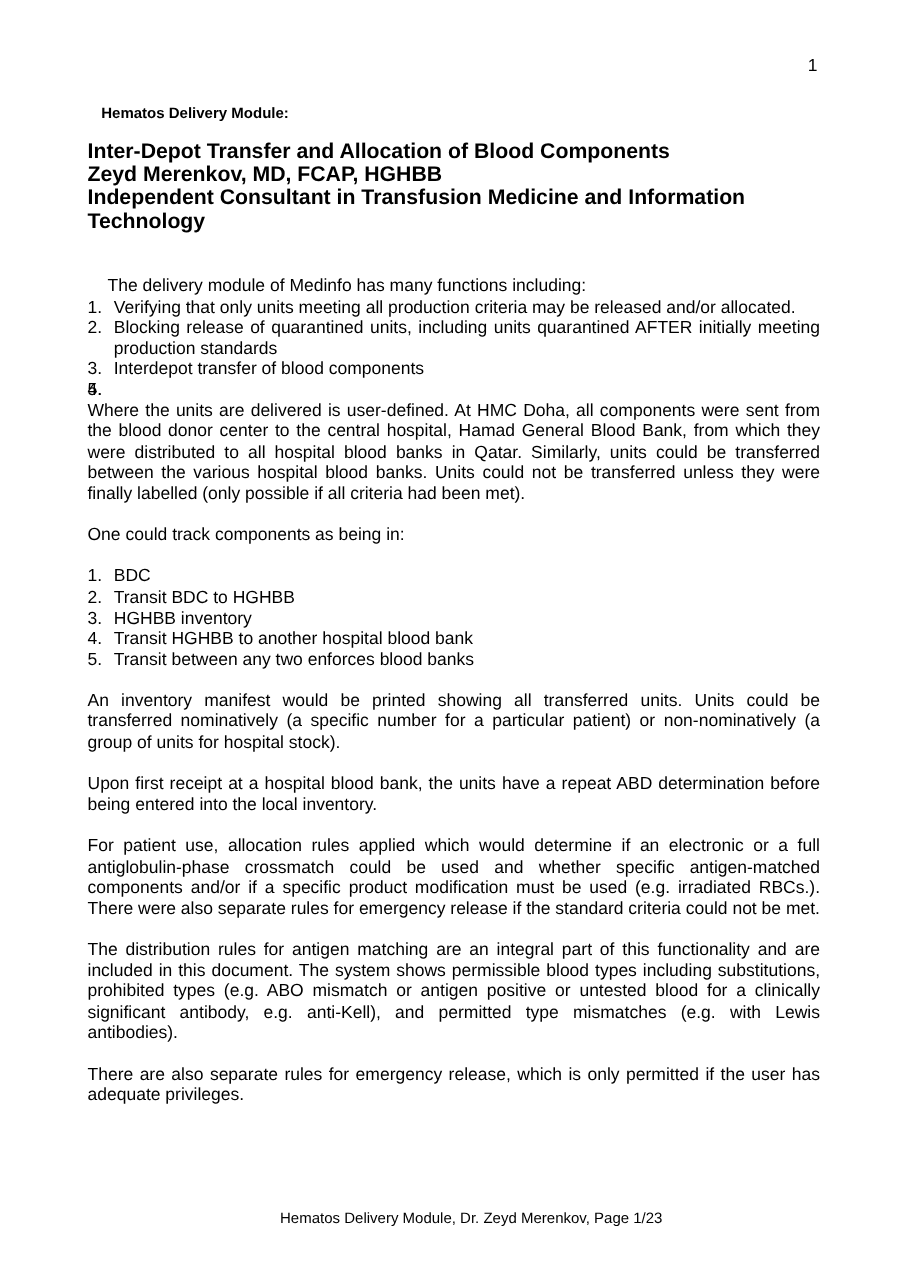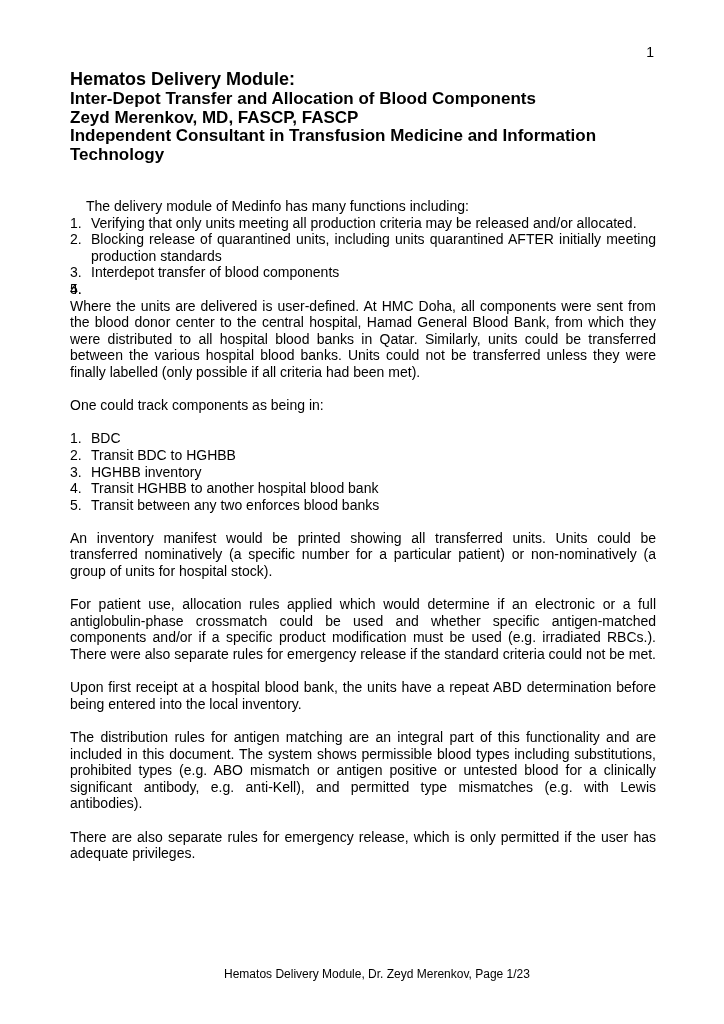--- a/index.html
+++ b/index.html
@@ -21,23 +21,23 @@
       right: 70px;
       font-size: 14px;
     }
     .content {
       position: absolute;
       left: 70px;
       top: 68px;
       width: 586px;
     }
     .title {
-      font-size: 18px;
+      font-size: 12px;
       font-weight: bold;
-      margin: 0;
+      margin: 11px;
       line-height: 22px;
     }
     .subtitle {
       font-size: 17px;
       font-weight: bold;
       margin: 0;
       line-height: 18.5px;
     }
     .body-text {
       font-size: 14px;
@@ -82,21 +82,21 @@
     }
   </style>
 </head>
 <body>
 
 <div class="page-number">1</div>
 
 <div class="content">
   <h1 class="title">Hematos Delivery Module:</h1>
   <h2 class="subtitle">Inter-Depot Transfer and Allocation of Blood Components</h2>
-  <div class="subtitle">Zeyd Merenkov, MD, FASCP, FASCP</div>
+  <div class="subtitle">Zeyd Merenkov, MD, FCAP, HGHBB</div>
   <div class="subtitle">Independent Consultant in Transfusion Medicine and Information Technology</div>
 
   <p class="body-text first-para" style="margin-bottom:0;">The delivery module of Medinfo has many functions including:</p>
   <ol class="list-gap">
     <li><span class="num">1.</span><span>Verifying that only units meeting all production criteria may be released and/or allocated.</span></li>
     <li><span class="num">2.</span><span>Blocking release of quarantined units, including units quarantined AFTER initially meeting production standards</span></li>
     <li><span class="num">3.</span><span>Interdepot transfer of blood components</span></li>
     <li><span class="num">4.</span></li>
     <li><span class="num">5.</span></li>
   </ol>
@@ -106,19 +106,19 @@
   <p class="body-text para">One could track components as being in:</p>
   <ol class="list-gap">
     <li><span class="num">1.</span><span>BDC</span></li>
     <li><span class="num">2.</span><span>Transit BDC to HGHBB</span></li>
     <li><span class="num">3.</span><span>HGHBB inventory</span></li>
     <li><span class="num">4.</span><span>Transit HGHBB to another hospital blood bank</span></li>
     <li><span class="num">5.</span><span>Transit between any two enforces blood banks</span></li>
   </ol>
 
   <p class="body-text para">An inventory manifest would be printed showing all transferred units.  Units could be transferred nominatively (a specific number for a particular patient) or non-nominatively (a group of units for hospital stock).</p>
+  <p class="body-text para">Upon first receipt at a hospital blood bank, the units have a repeat ABD determination before being entered into the local inventory.</p>
   <p class="body-text para">For patient use, allocation rules applied which would determine if an electronic or a full antiglobulin-phase crossmatch could be used and whether specific antigen-matched components and/or if a specific product modification must be used (e.g. irradiated RBCs.). There were also separate rules for emergency release if the standard criteria could not be met.</p>
-  <p class="body-text para">Upon first receipt at a hospital blood bank, the units have a repeat ABD determination before being entered into the local inventory.</p>
   <p class="body-text para">The distribution rules for antigen matching are an integral part of this functionality and are included in this document.  The system shows permissible blood types including substitutions, prohibited types (e.g. ABO mismatch or antigen positive or untested blood for a clinically significant antibody, e.g. anti-Kell), and permitted type mismatches (e.g. with Lewis antibodies).</p>
   <p class="body-text para">There are also separate rules for emergency release, which is only permitted if the user has adequate privileges.</p>
 </div>
 
 <div class="footer">Hematos Delivery Module, Dr. Zeyd Merenkov, Page 1/23</div>
 
 </body></html>

